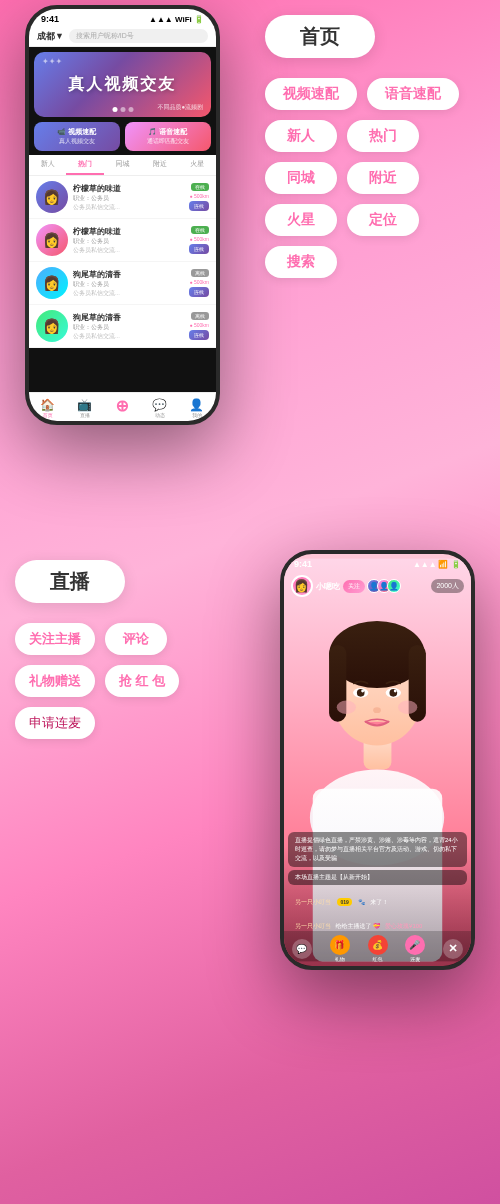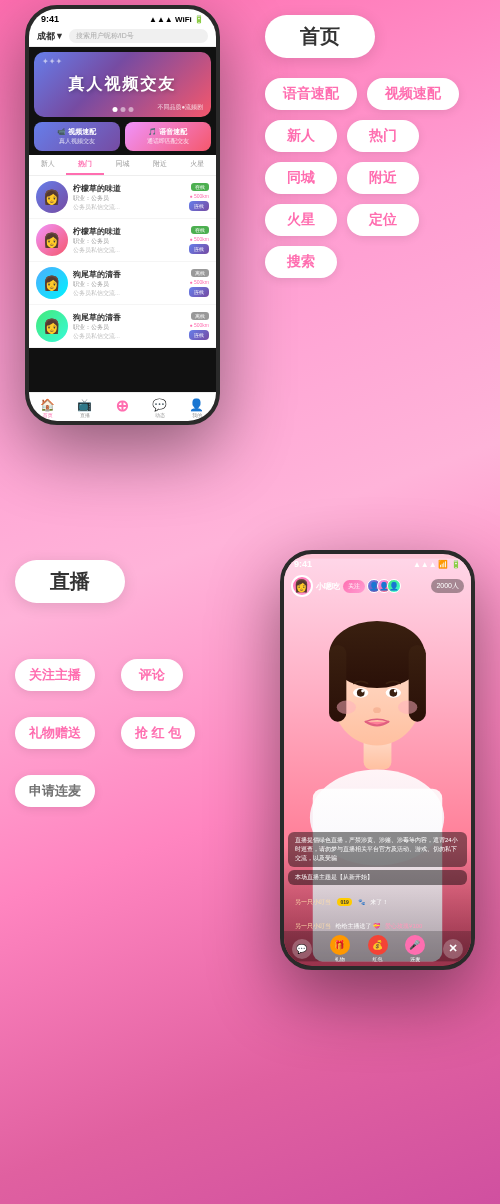--- a/index.html
+++ b/index.html
@@ -152,46 +152,46 @@
         </div>
       </div>
     </div>
 
     <div style="position:absolute; right:15px; top:15px;">
       
       <div style="display:inline-block; background:white; border-radius:25px; padding:8px 35px; font-size:20px; font-weight:900; color:#333; margin-bottom:20px; box-shadow:0 3px 15px rgba(0,0,0,0.12);">首页</div>
 
       
       <div style="display:flex; flex-wrap:wrap; gap:10px; max-width:220px;">
+        <div style="background:white; border-radius:22px; padding:7px 18px; font-size:14px; font-weight:bold; color:#ff6eb0; box-shadow:0 2px 10px rgba(0,0,0,0.1);">视频速配</div>
         <div style="background:white; border-radius:22px; padding:7px 18px; font-size:14px; font-weight:bold; color:#ff6eb0; box-shadow:0 2px 10px rgba(0,0,0,0.1);">语音速配</div>
-        <div style="background:white; border-radius:22px; padding:7px 18px; font-size:14px; font-weight:bold; color:#ff6eb0; box-shadow:0 2px 10px rgba(0,0,0,0.1);">视频速配</div>
         <div style="background:white; border-radius:22px; padding:7px 22px; font-size:14px; font-weight:bold; color:#ff6eb0; box-shadow:0 2px 10px rgba(0,0,0,0.1);">新人</div>
         <div style="background:white; border-radius:22px; padding:7px 22px; font-size:14px; font-weight:bold; color:#ff6eb0; box-shadow:0 2px 10px rgba(0,0,0,0.1);">热门</div>
         <div style="background:white; border-radius:22px; padding:7px 22px; font-size:14px; font-weight:bold; color:#ff6eb0; box-shadow:0 2px 10px rgba(0,0,0,0.1);">同城</div>
         <div style="background:white; border-radius:22px; padding:7px 22px; font-size:14px; font-weight:bold; color:#ff6eb0; box-shadow:0 2px 10px rgba(0,0,0,0.1);">附近</div>
         <div style="background:white; border-radius:22px; padding:7px 22px; font-size:14px; font-weight:bold; color:#ff6eb0; box-shadow:0 2px 10px rgba(0,0,0,0.1);">火星</div>
         <div style="background:white; border-radius:22px; padding:7px 22px; font-size:14px; font-weight:bold; color:#ff6eb0; box-shadow:0 2px 10px rgba(0,0,0,0.1);">定位</div>
         <div style="background:white; border-radius:22px; padding:7px 22px; font-size:14px; font-weight:bold; color:#ff6eb0; box-shadow:0 2px 10px rgba(0,0,0,0.1);">搜索</div>
       </div>
     </div>
   </div>
 
   <div style="position:relative; height:480px; margin-top:10px;">
 
     <div style="position:absolute; left:15px; top:20px;">
       
       <div style="display:inline-block; background:white; border-radius:25px; padding:8px 35px; font-size:20px; font-weight:900; color:#333; margin-bottom:20px; box-shadow:0 3px 15px rgba(0,0,0,0.12);">直播</div>
 
       
-      <div style="display:flex; flex-wrap:wrap; gap:26px; max-width:220px;margin-top:36px;">
+      <div style="display:flex; flex-wrap:wrap; gap:10px; max-width:220px;">
         <div style="background:white; border-radius:22px; padding:7px 14px; font-size:13px; font-weight:bold; color:#ff6eb0; box-shadow:0 2px 10px rgba(0,0,0,0.1);">关注主播</div>
         <div style="background:white; border-radius:22px; padding:7px 18px; font-size:13px; font-weight:bold; color:#ff6eb0; box-shadow:0 2px 10px rgba(0,0,0,0.1);">评论</div>
         <div style="background:white; border-radius:22px; padding:7px 14px; font-size:13px; font-weight:bold; color:#ff6eb0; box-shadow:0 2px 10px rgba(0,0,0,0.1);">礼物赠送</div>
         <div style="background:white; border-radius:22px; padding:7px 14px; font-size:13px; font-weight:bold; color:#ff6eb0; box-shadow:0 2px 10px rgba(0,0,0,0.1);">抢 红 包</div>
-        <div style="background:white; border-radius:22px; padding:7px 14px; font-size:13px; font-weight:bold; color:#737373; box-shadow:0 2px 10px rgba(0,0,0,0.1);">申请连麦</div>
+        <div style="background:white; border-radius:22px; padding:7px 14px; font-size:13px; font-weight:normal; color:#be185d; box-shadow:0 2px 10px rgba(0,0,0,0.1);">申请连麦</div>
       </div>
     </div>
 
     <div style="width:195px; height:420px; background:#111; border-radius:32px; position:absolute; right:25px; top:10px; box-shadow:0 25px 70px rgba(0,0,0,0.45); overflow:hidden; border:4px solid #2a2a2a;">
 
       <div style="width:100%; height:100%; position:relative; overflow:hidden; background:linear-gradient(180deg, #ffc8d8 0%, #ffaac0 20%, #ff8fab 40%, #e8607a 70%, #c04060 100%);">
 
         <svg viewBox="0 0 195 420" xmlns="http://www.w3.org/2000/svg" style="position:absolute; top:0; left:0; width:100%; height:100%;">
 
           <defs>

